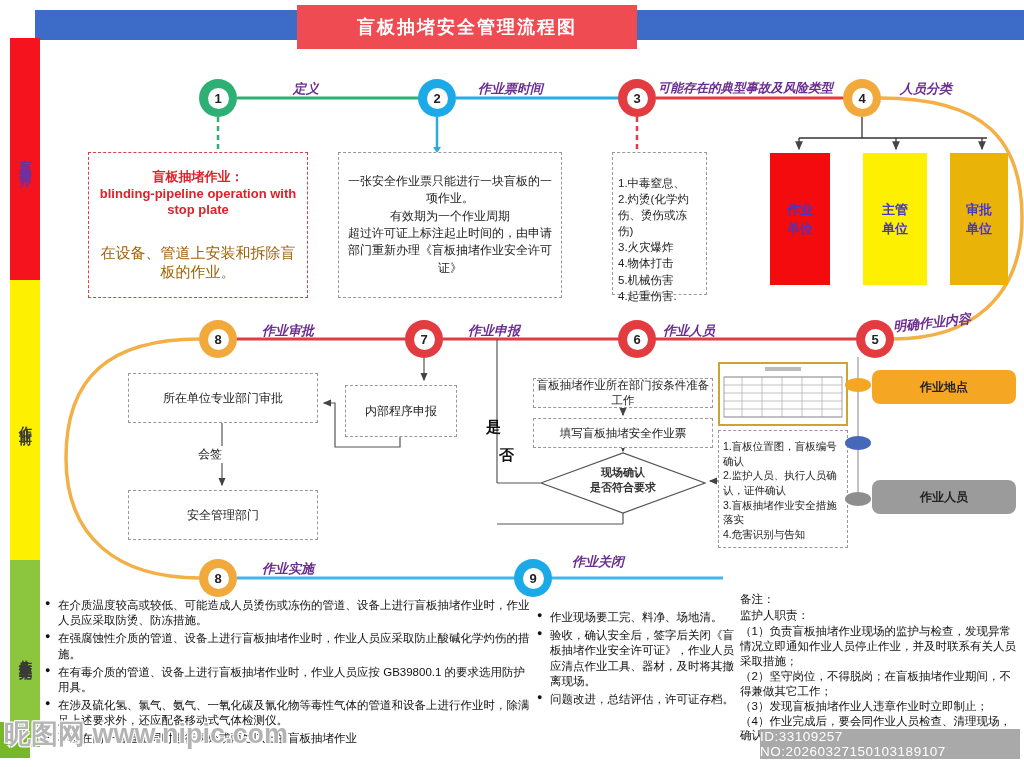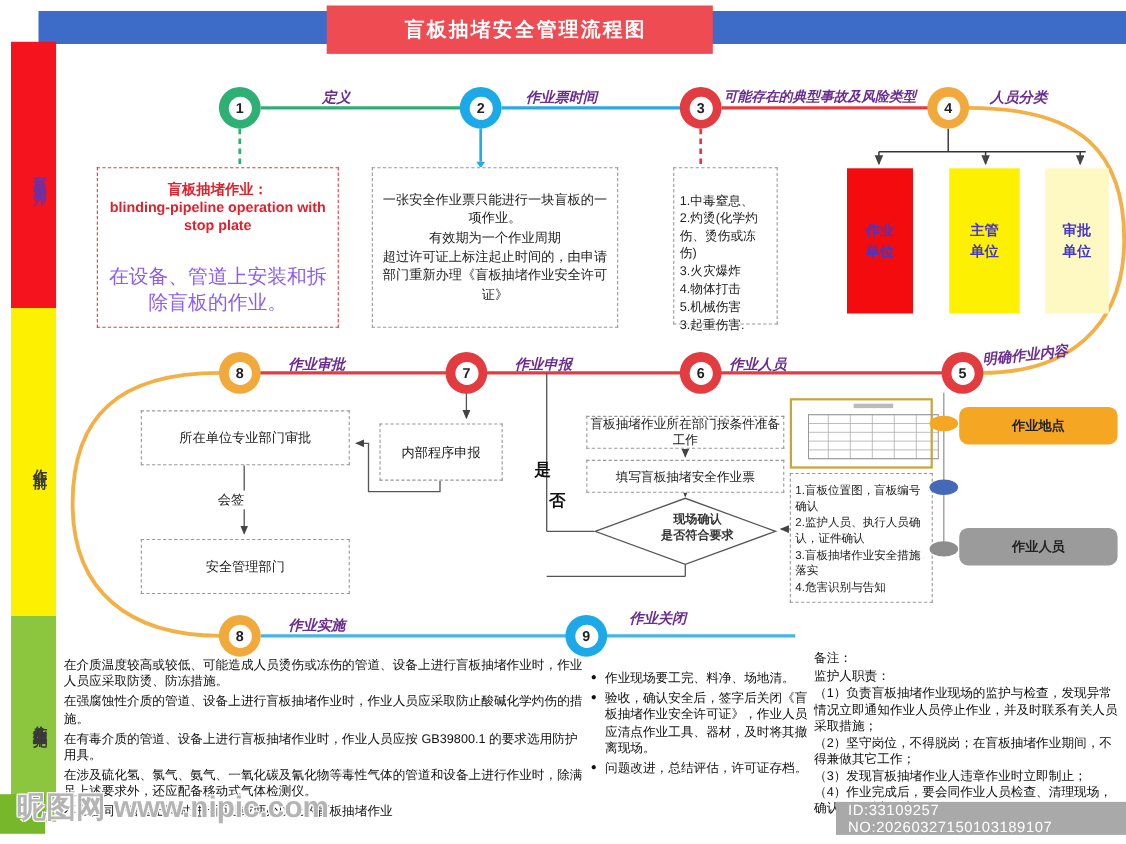--- a/index.html
+++ b/index.html
@@ -1,18 +1,18 @@
 <!DOCTYPE html>
 <html><head>
 <meta charset="utf-8">
 <style>
   html,body{margin:0;padding:0;background:#fff;}
   #canvas{position:relative;width:1024px;height:767px;background:#fff;overflow:hidden;
           font-family:"Liberation Sans","DejaVu Sans",sans-serif;}
-  .abs{position:absolute;padding-left:11px;}
+  .abs{position:absolute;}
   
   #topbar{left:35px;top:10px;width:989px;height:30px;background:#3d6cc8;}
   #titlebox{left:297px;top:5px;width:340px;height:44px;background:#ee4b52;color:#fff;
             display:flex;align-items:center;justify-content:center;font-size:18px;font-weight:bold;letter-spacing:2px;z-index:4;}
   
   .rail{left:10px;width:30px;display:flex;align-items:center;justify-content:center;z-index:3;}
   .rail span{writing-mode:vertical-rl;text-orientation:upright;font-weight:bold;letter-spacing:3px;}
   #rail1{top:38px;height:242px;background:#f5131d;}
   #rail1 span{color:#7030a0;font-size:12px;}
   #rail2{top:280px;height:280px;background:#fdf000;}
@@ -23,21 +23,21 @@
   .node{position:absolute;width:38px;height:38px;border-radius:50%;display:flex;align-items:center;justify-content:center;z-index:3;}
   .node .in{width:21px;height:21px;background:#fff;border-radius:50%;display:flex;align-items:center;justify-content:center;
             font-size:13px;font-weight:bold;color:#222;}
   .stepLabel{position:absolute;color:#6b2d90;font-weight:bold;font-style:italic;font-size:13px;z-index:3;white-space:nowrap;}
   
   .dash{position:absolute;border:1.3px dashed #999;background:#fff;z-index:2;box-sizing:border-box;}
   #defBox{left:88px;top:152px;width:220px;height:146px;border:1.6px dashed #e23c41;
           display:flex;flex-direction:column;align-items:center;justify-content:center;text-align:center;padding:6px;}
   #defBox .t{color:#e0202a;font-weight:bold;font-size:13px;}
   #defBox .e{color:#e0202a;font-weight:bold;font-size:13px;line-height:1.25;}
-  #defBox .b{color:#8b5cf6;font-size:18px;margin-top:26px;}
+  #defBox .b{color:#a16207;font-size:15px;margin-top:26px;}
   #ticketBox{left:338px;top:152px;width:224px;height:146px;display:flex;align-items:center;justify-content:center;
              text-align:center;font-size:12px;color:#222;white-space:pre-line;padding:4px;line-height:1.45;}
   #riskBox{left:612px;top:152px;width:95px;height:143px;font-size:11.5px;color:#222;padding:22px 5px 0 5px;line-height:1.4;}
   .pbox{position:absolute;top:153px;height:132px;display:flex;align-items:center;justify-content:center;z-index:2;}
   .pbox span{color:#4338ca;font-weight:bold;font-size:13px;white-space:pre-line;text-align:center;line-height:1.5;}
   .simpleBox{display:flex;align-items:center;justify-content:center;text-align:center;font-size:12px;color:#222;}
   #prepBox,#fillBox{font-size:11.5px;}
   #confirmList{left:718px;top:430px;width:130px;height:118px;font-size:10.5px;color:#222;line-height:1.4;padding:8px 4px;}
   .ynLabel{position:absolute;font-weight:bold;font-size:15px;color:#111;z-index:3;}
   #diamondText{left:563px;top:465px;width:120px;text-align:center;font-size:11px;font-weight:bold;color:#333;
@@ -175,31 +175,31 @@
   </div>
   <div class="dash" id="ticketBox">一张安全作业票只能进行一块盲板的一项作业。
 有效期为一个作业周期
 超过许可证上标注起止时间的，由申请部门重新办理《盲板抽堵作业安全许可证》</div>
   <div class="dash" id="riskBox">
     <div>1.中毒窒息、</div>
     <div>2.灼烫(化学灼伤、烫伤或冻伤)</div>
     <div>3.火灾爆炸</div>
     <div>4.物体打击</div>
     <div>5.机械伤害</div>
-    <div>3.起重伤害.</div>
+    <div>4.起重伤害.</div>
   </div>
   <div class="pbox" style="left:770px;width:60px;background:#f40b0e">
       <span>作业
 单位</span>
     </div>
   <div class="pbox" style="left:863px;width:64px;background:#fdf000">
       <span>主管
 单位</span>
     </div>
-  <div class="pbox" style="left:950px;width:58px;background:#fef9c3">
+  <div class="pbox" style="left:950px;width:58px;background:#eab308">
       <span>审批
 单位</span>
     </div>
 
   <div class="dash simpleBox" style="left:128px;top:373px;width:190px;height:50px">所在单位专业部门审批</div>
   <div class="abs" style="left:196px;top:446px;font-size:12px;color:#222;z-index:3;background:#fff;padding:0 2px">会签</div>
   <div class="dash simpleBox" style="left:128px;top:490px;width:190px;height:50px">安全管理部门</div>
   <div class="dash simpleBox" style="left:345px;top:385px;width:112px;height:52px">内部程序申报</div>
   <div class="ynLabel" style="left:486px;top:418px">是</div>
   <div class="ynLabel" style="left:499px;top:446px">否</div>

